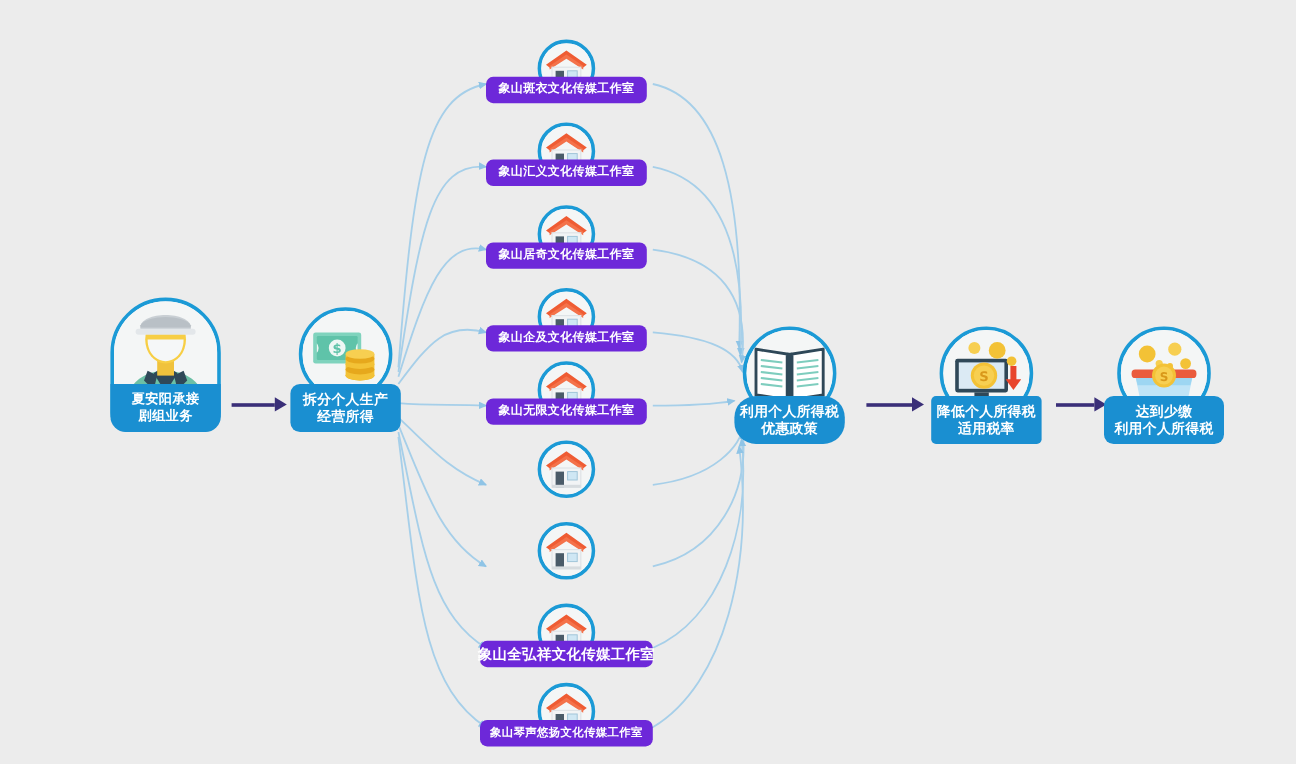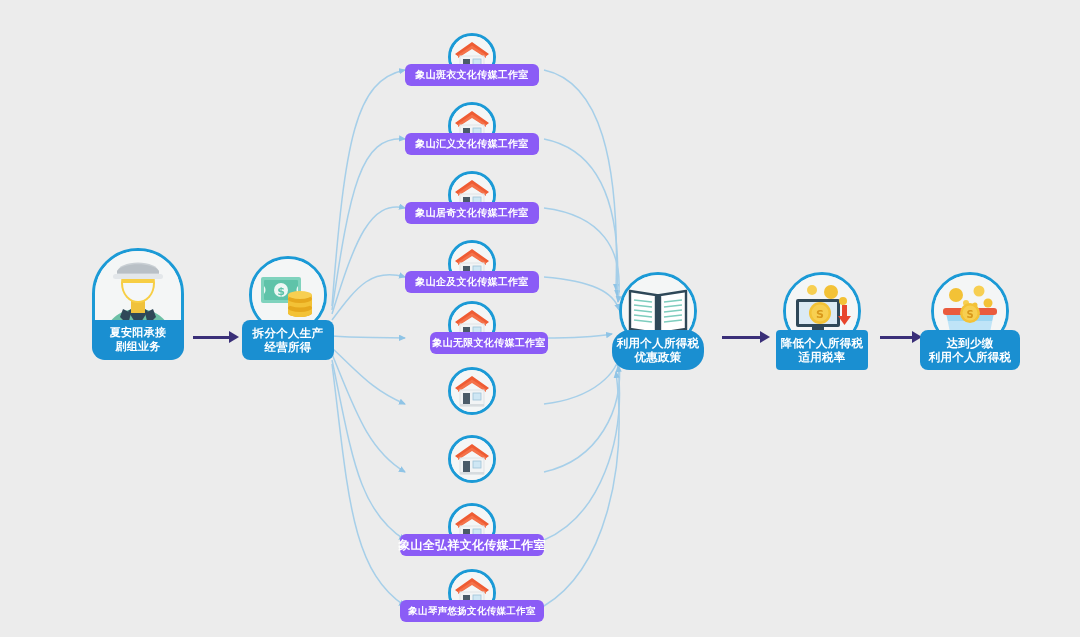--- a/index.html
+++ b/index.html
@@ -44,21 +44,21 @@
   }
 
   
   .studio .bubble{
     width:48px;height:48px;left:44px;top:0;
     border-width:3px;
   }
   .studio .caption{
     left:0;top:31px;width:136px;height:22px;
     font-size:10px;border-radius:6px;
-    background:#8b5cf6;
+    background:#6d28d9;
   }
 
   
   #n-person .shell{
     position:absolute;left:0;top:0;width:92px;height:112px;
     border:3px solid #1b9ad6;
     border-radius:46px 46px 16px 16px;
     background:#f4f6f6;box-sizing:border-box;overflow:hidden;
   }
   #n-person .caption{
@@ -264,21 +264,21 @@
   <path d="M4,18 L21,6 L38,18 L34,21 L21,12 L8,21 Z" fill="#ef5c33"></path>
   <path d="M7,19 L21,9.5 L35,19 L35,22 L21,13 L7,22 Z" fill="#f4724a"></path>
   <rect x="9" y="20" width="24" height="16" fill="#f2f4f5"></rect>
   <rect x="9" y="20" width="24" height="16" fill="none" stroke="#dfe3e6" stroke-width="1"></rect>
   <rect x="12" y="23" width="7" height="13" fill="#4a5b68"></rect>
   <rect x="22" y="23" width="8" height="7" fill="#cfe7f4"></rect>
   <rect x="22" y="23" width="8" height="7" fill="none" stroke="#9fc4d8" stroke-width="0.8"></rect>
   <rect x="9" y="34" width="24" height="2.4" fill="#d7dcdf"></rect>
 </svg>
         </div>
-        <div class="caption" style="width: 118px; margin-left: 25px;">
+        <div class="caption" style="width: 134px;">
           <span>象山无限文化传媒工作室</span>
         </div>
       </div>
       <div class="node studio" style="left: 405px; top: 367px; width: 134px; height: 54px;">
         <div class="bubble" style="left: 43px;">
 <svg width="42" height="42" viewBox="0 0 42 42">
   <rect x="0" y="0" width="42" height="42" fill="#f4f6f6"></rect>
   <path d="M4,18 L21,6 L38,18 L34,21 L21,12 L8,21 Z" fill="#ef5c33"></path>
   <path d="M7,19 L21,9.5 L35,19 L35,22 L21,13 L7,22 Z" fill="#f4724a"></path>
   <rect x="9" y="20" width="24" height="16" fill="#f2f4f5"></rect>

